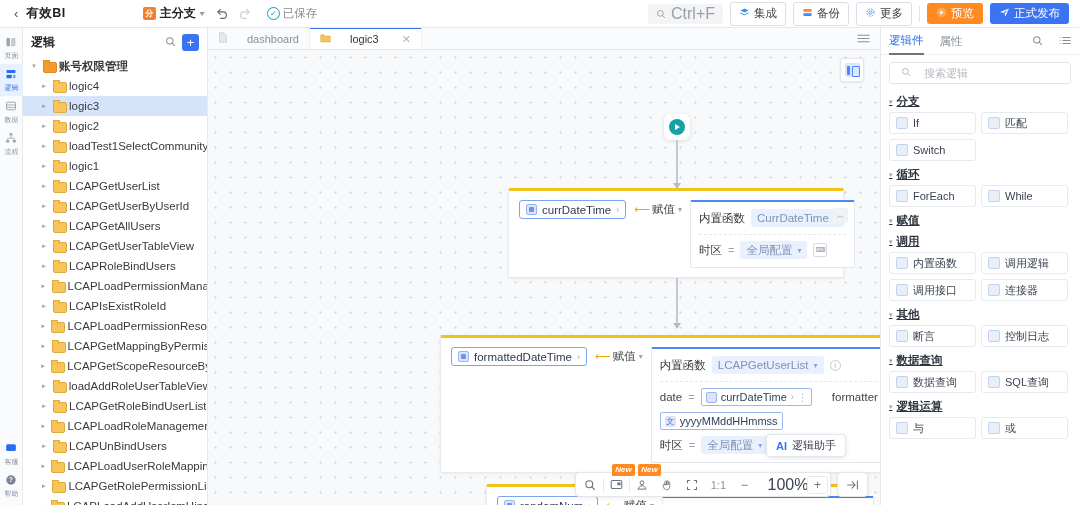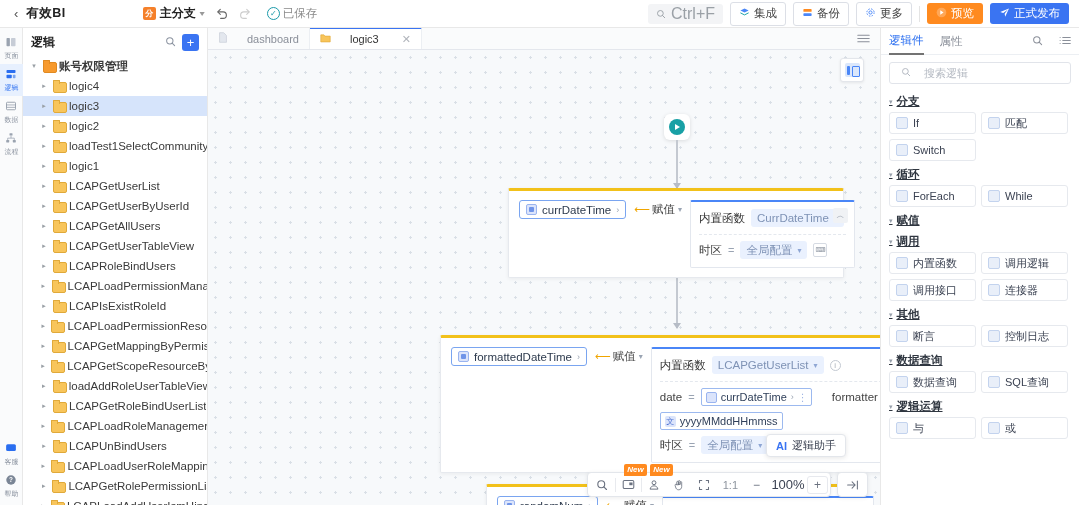--- a/index.html
+++ b/index.html
@@ -127,21 +127,21 @@
   
   .ai-btn { position: absolute; right: 34px; bottom: 48px; display: flex; align-items: center; gap: 5px; background: #fff; border: 1px solid #e3e6eb; border-radius: 4px; padding: 3px 9px; box-shadow: 0 1px 5px rgba(0,0,0,.1); cursor: pointer; }
   .ai-tag { color: #3a74f2; font-weight: 700; font-size: 11px; }
   .ai-tx { font-size: 11px; color: #3b4252; }
 
   
   .zoombar { position: absolute; right: 12px; bottom: 8px; display: flex; align-items: center; gap: 6px; }
   .zgrp { display: flex; align-items: center; background: #fff; border: 1px solid #e3e6eb; border-radius: 4px; box-shadow: 0 1px 4px rgba(0,0,0,.08); height: 25px; padding: 0 2px; }
   .zitem { width: 25px; height: 23px; display: flex; align-items: center; justify-content: center; color: #6b7280; font-size: 12px; cursor: pointer; position: relative; }
   .zitem.txt { width: auto; padding: 0 6px; font-size: 11px; color: #8d949e; }
-  .zitem.pct { width: 38px; font-size: 13px; color: #3b4252; }
+  .zitem.pct { width: 38px; font-size: 16px; color: #3b4252; margin-left: 12px; }
   .zitem.box { border: 1px solid #e7e9ee; border-radius: 3px; width: 21px; height: 18px; }
   .zsep { width: 1px; height: 14px; background: #e8eaee; }
   .new-badge { position: absolute; top: -9px; right: -6px; background: #ff8a1f; color: #fff; font-size: 8px; line-height: 1; padding: 2px 3px 2px 3px; border-radius: 2px 2px 2px 0; font-weight: 700; font-style: italic; }
 
   
   .right { width: 199px; min-width: 199px; background: #fff; border-left: 1px solid #e8e8e8; display: flex; flex-direction: column; }
   .rtabs { height: 27px; display: flex; align-items: center; border-bottom: 1px solid #eceff3; padding: 0 8px; gap: 16px; }
   .rtab { font-size: 11.5px; color: #8a8f99; height: 27px; display: flex; align-items: center; cursor: pointer; }
   .rtab.active { color: #2a6ef0; font-weight: 400; border-bottom: 2px solid #737373; }
   .rtabs .sp { flex: 1; }

